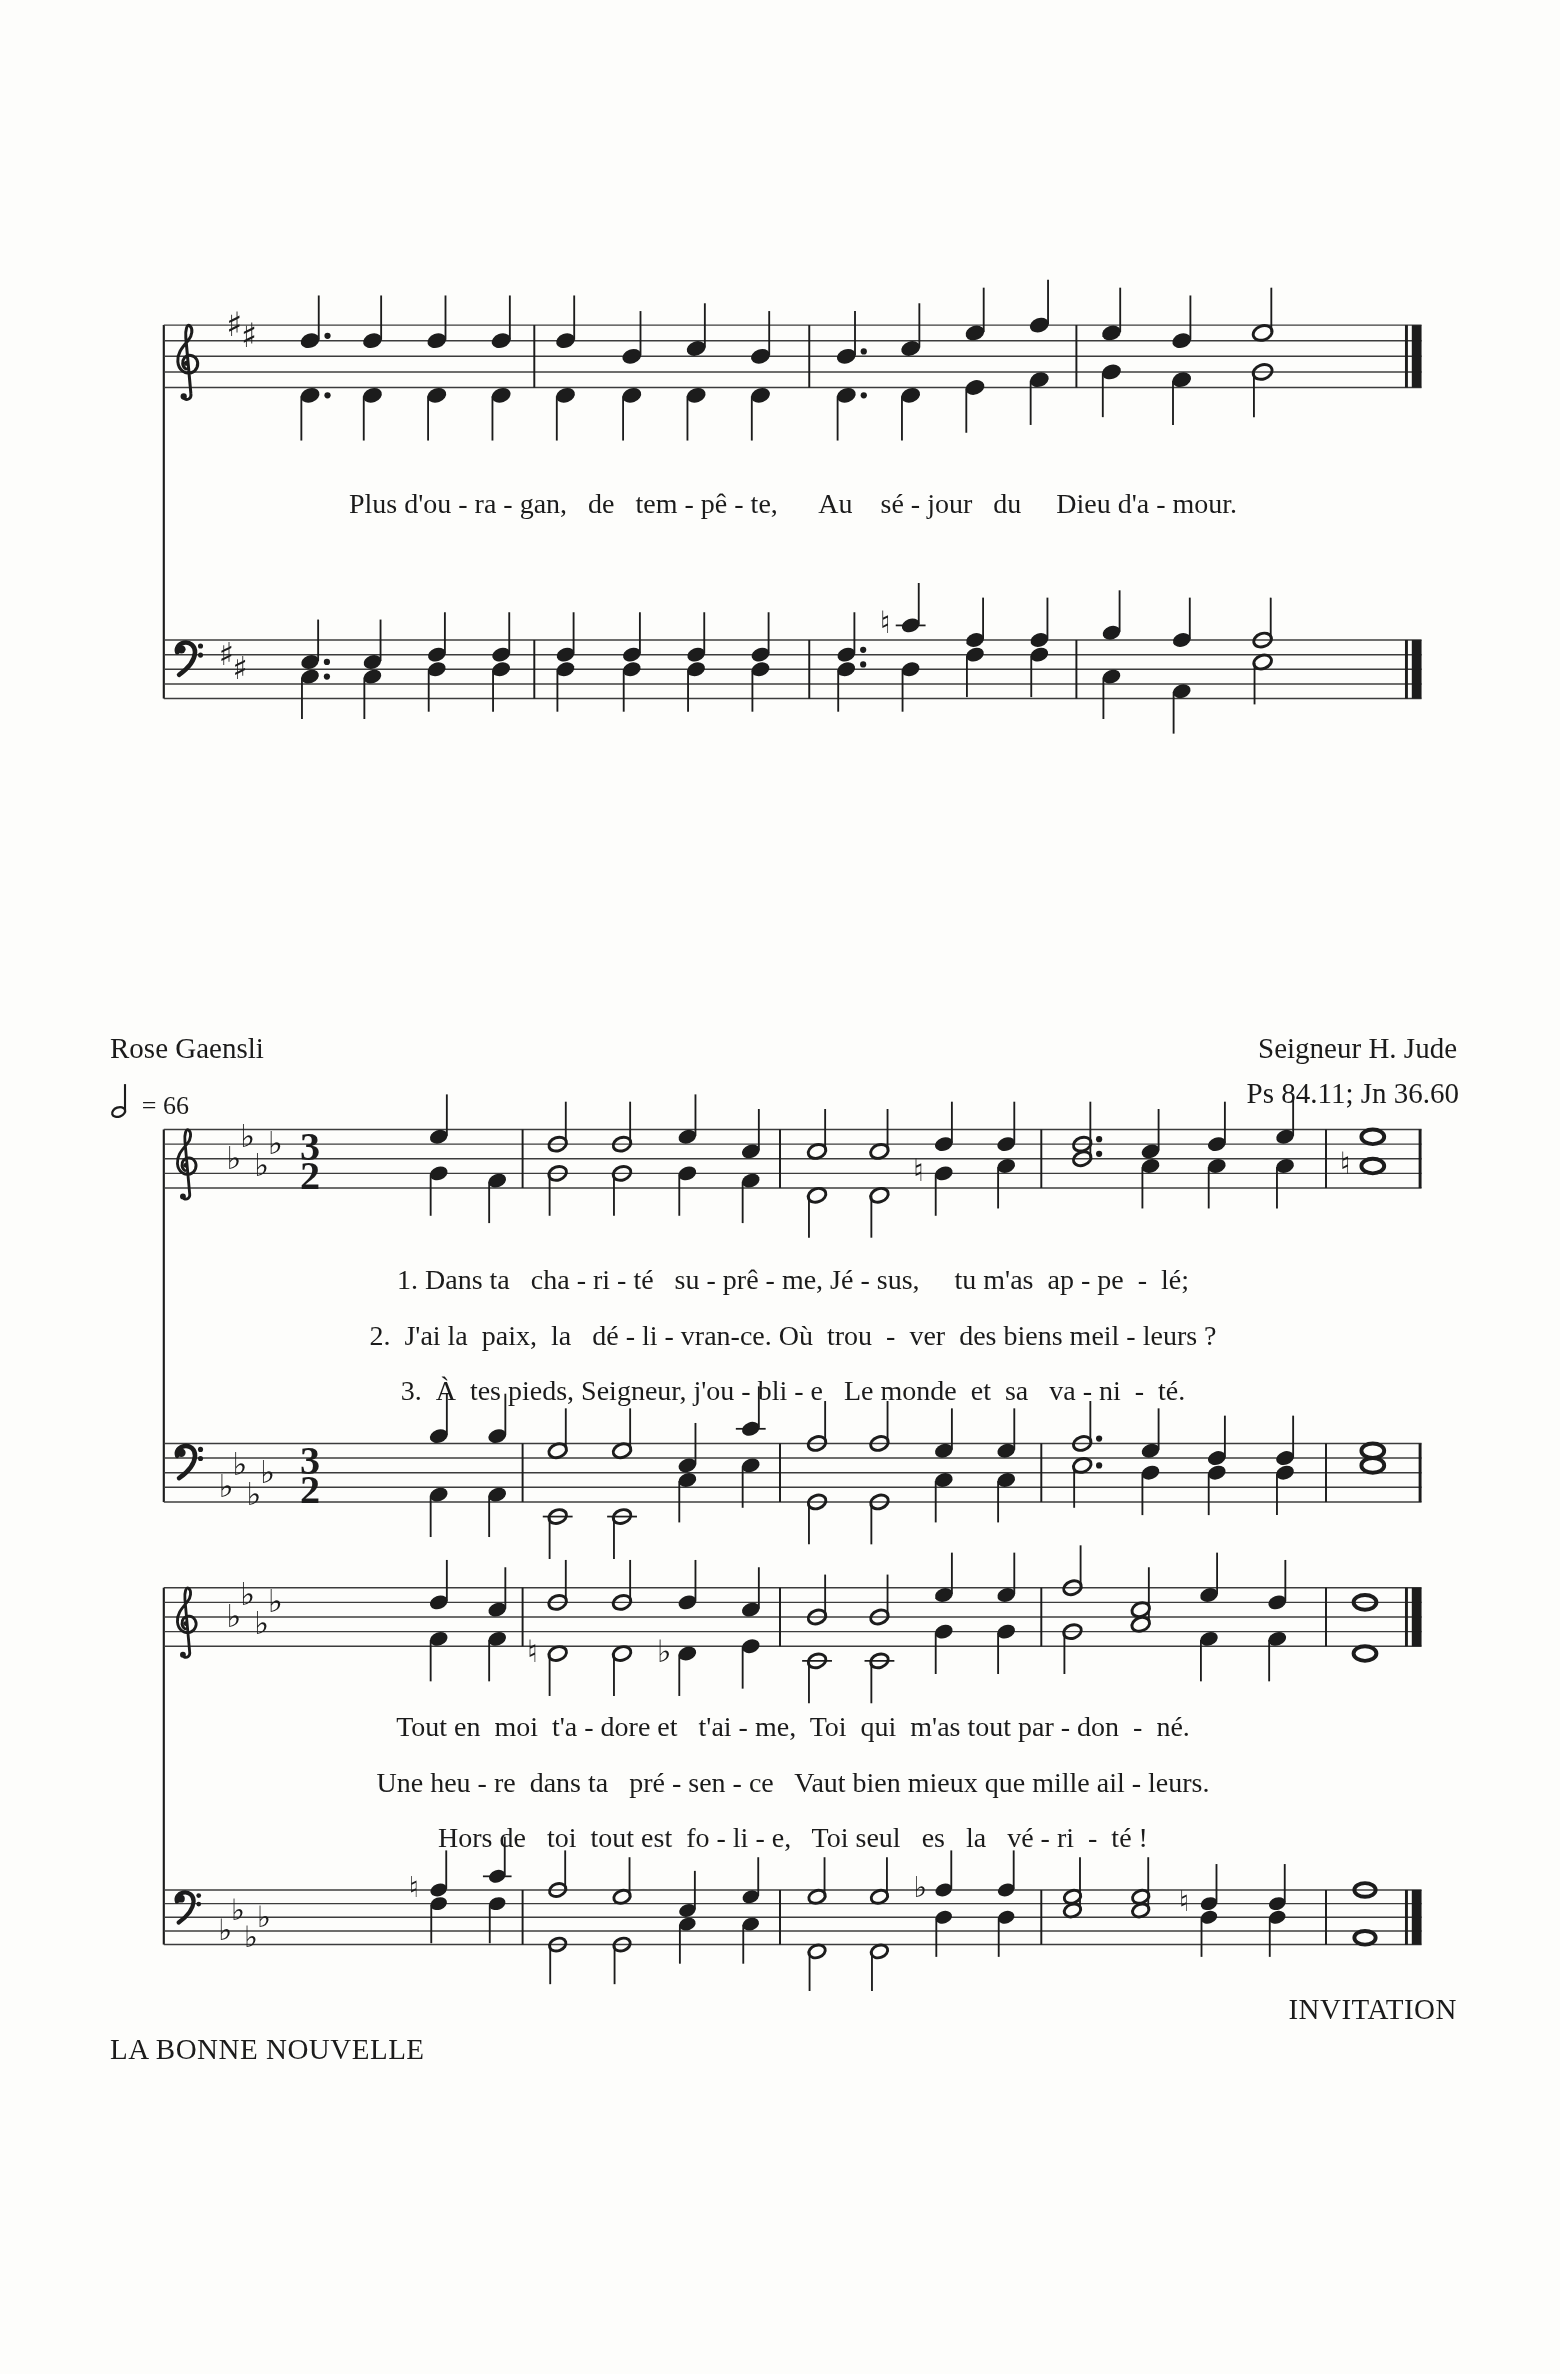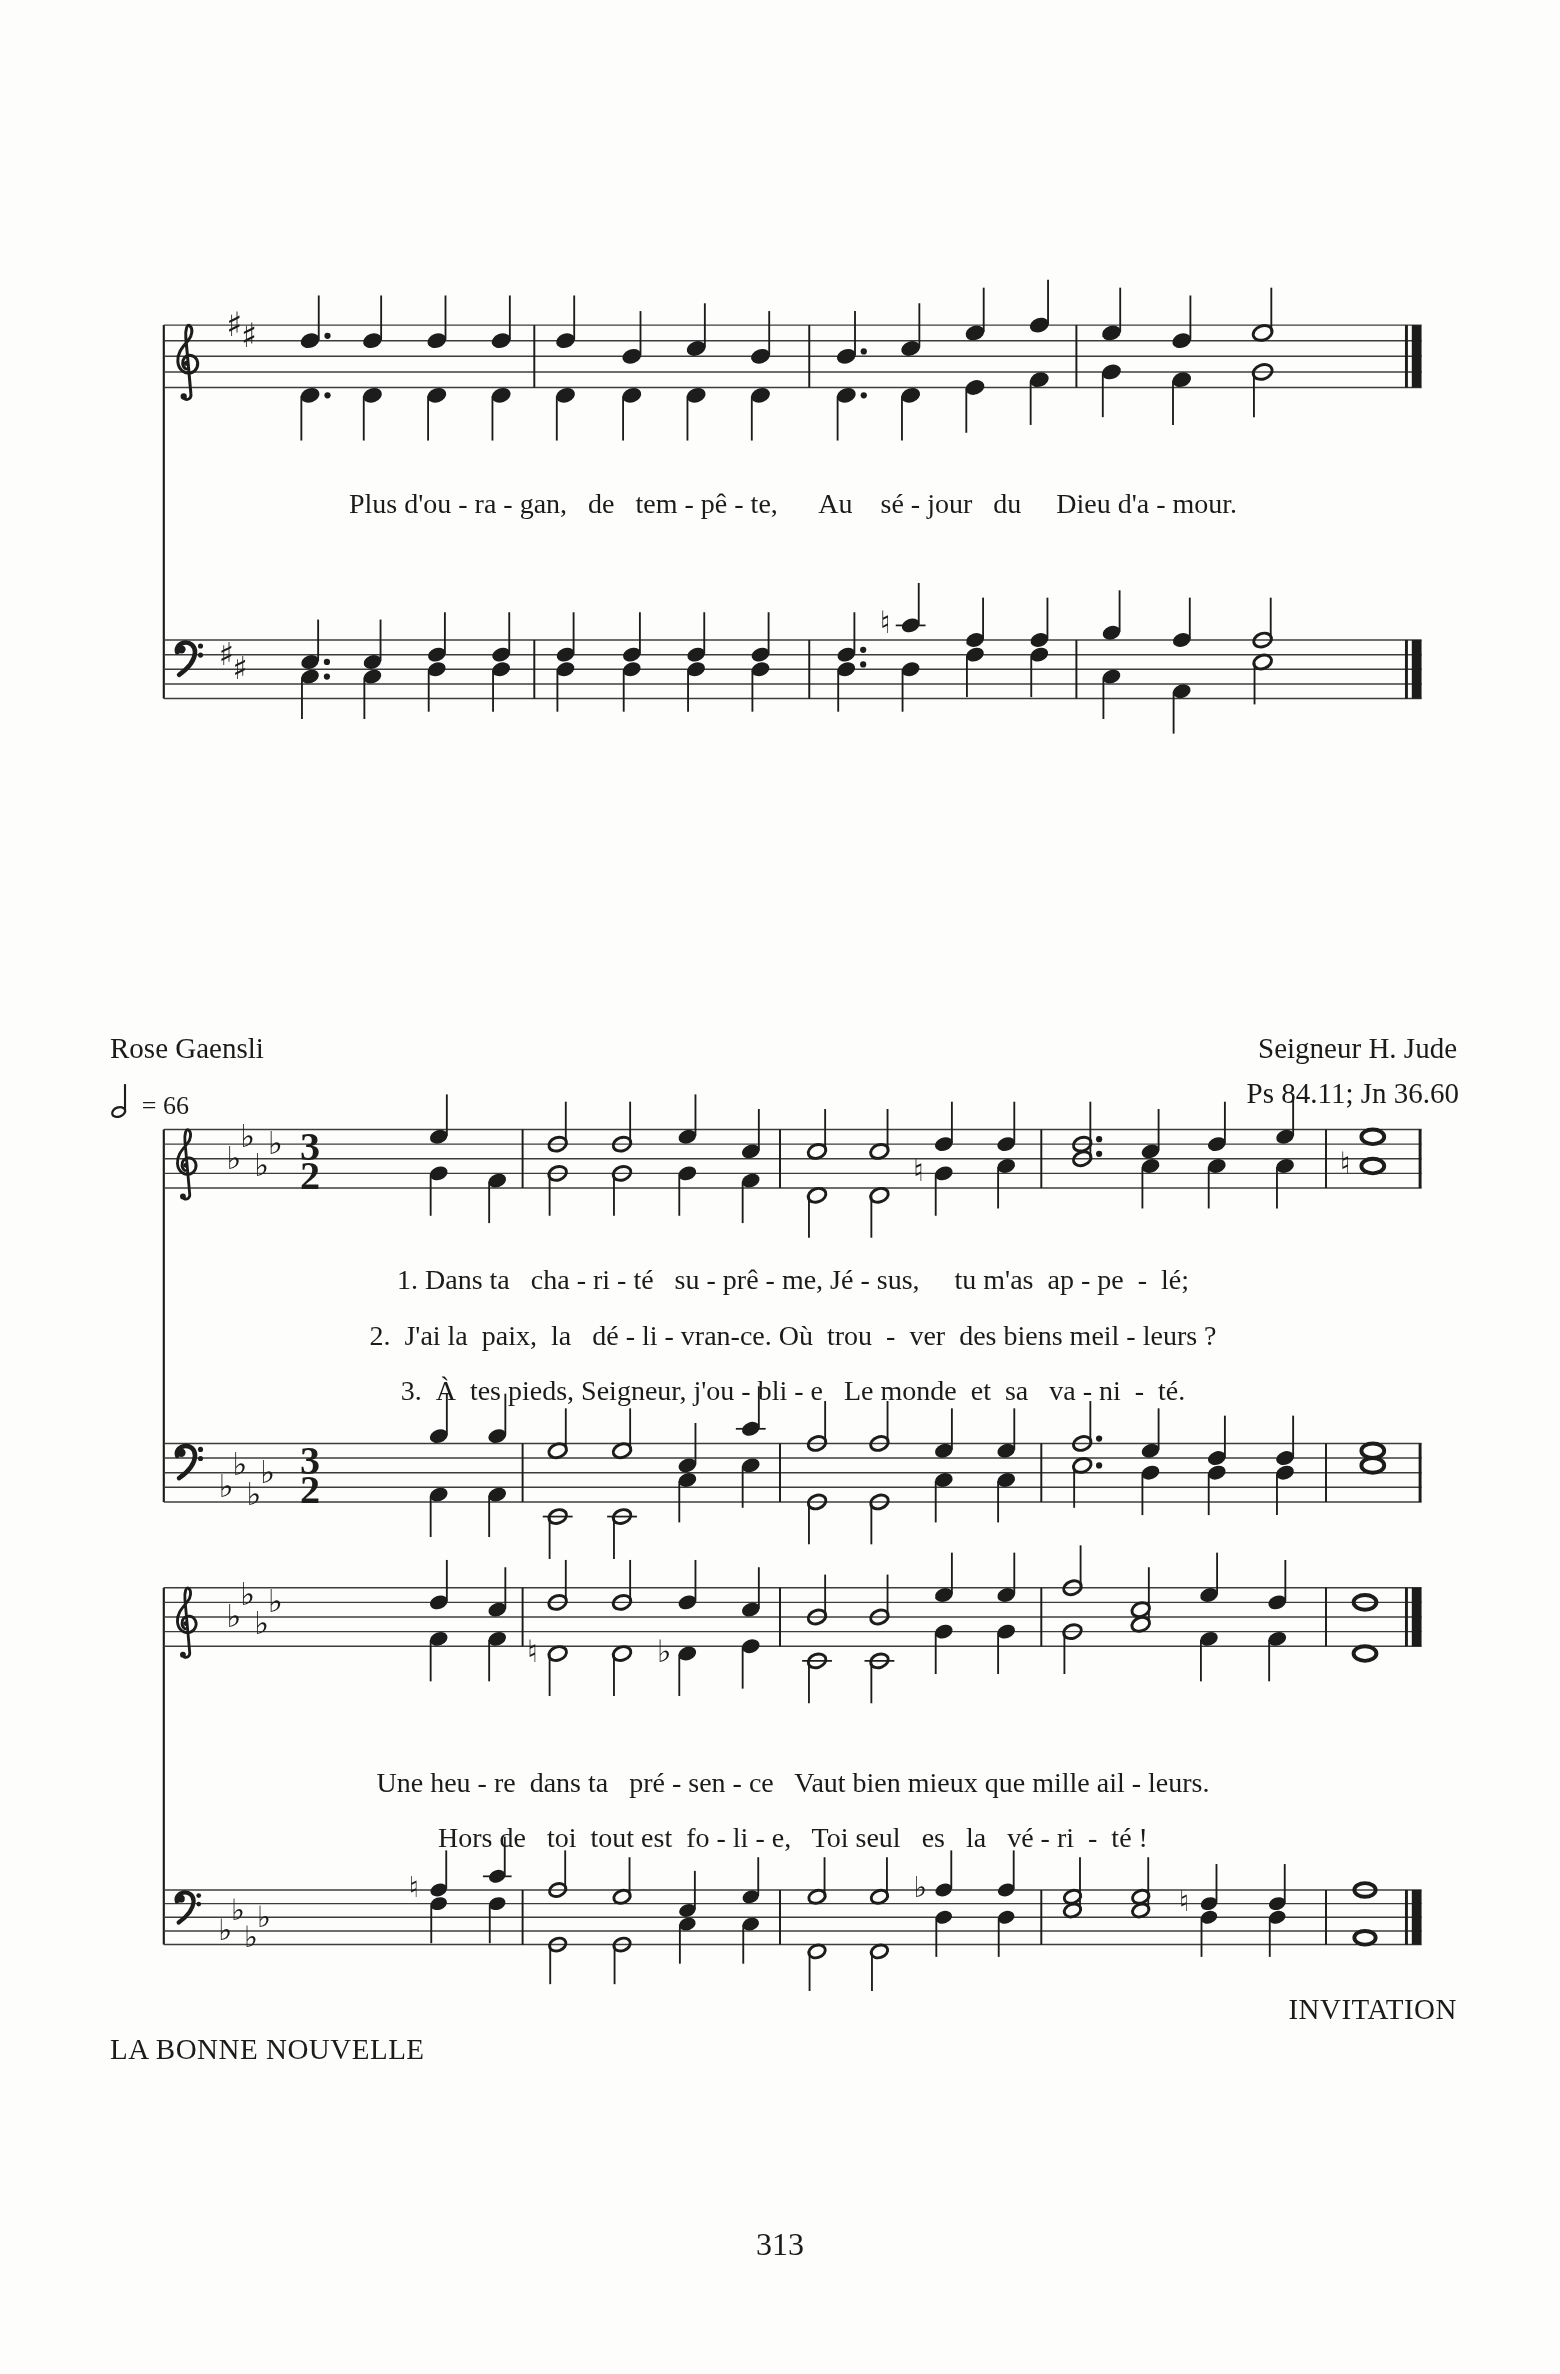--- a/index.html
+++ b/index.html
@@ -547,22 +547,22 @@
       <ellipse cx="9" cy="34" rx="7" ry="4.8" fill="none" stroke="#1c1c1c" stroke-width="2.4" transform="rotate(-20 9 34)"></ellipse>
       <line x1="15.6" y1="32.5" x2="15.6" y2="5" stroke="#1c1c1c" stroke-width="2.2"></line>
     </svg>
     <span>= 66</span>
   </div>
 
   <div class="t lyric" style="top:1264px">1. Dans ta   cha - ri - té   su - prê - me, Jé - sus,     tu m'as  ap - pe  -  lé;</div>
   <div class="t lyric" style="top:1320px">2.  J'ai la  paix,  la   dé - li - vran-ce. Où  trou  -  ver  des biens meil - leurs ?</div>
   <div class="t lyric" style="top:1375px">3.  À  tes pieds, Seigneur, j'ou - bli - e   Le monde  et  sa   va - ni  -  té.</div>
 
+  <div class="t lyric" style="top:1711px">Tout en  moi  t'a - dore et   t'ai - me,  Toi  qui  m'as tout par - don  -  né.</div>
   <div class="t lyric" style="top:1767px">Une heu - re  dans ta   pré - sen - ce   Vaut bien mieux que mille ail - leurs.</div>
   <div class="t lyric" style="top:1822px">Hors de   toi  tout est  fo - li - e,   Toi seul   es   la   vé - ri  -  té !</div>
 
   <div class="t footerL">LA BONNE NOUVELLE</div>
   <div class="t footerR">INVITATION</div>
 
-  <div class="t pagenum">313</div>
 
 </div>
 
 
 </body></html>

